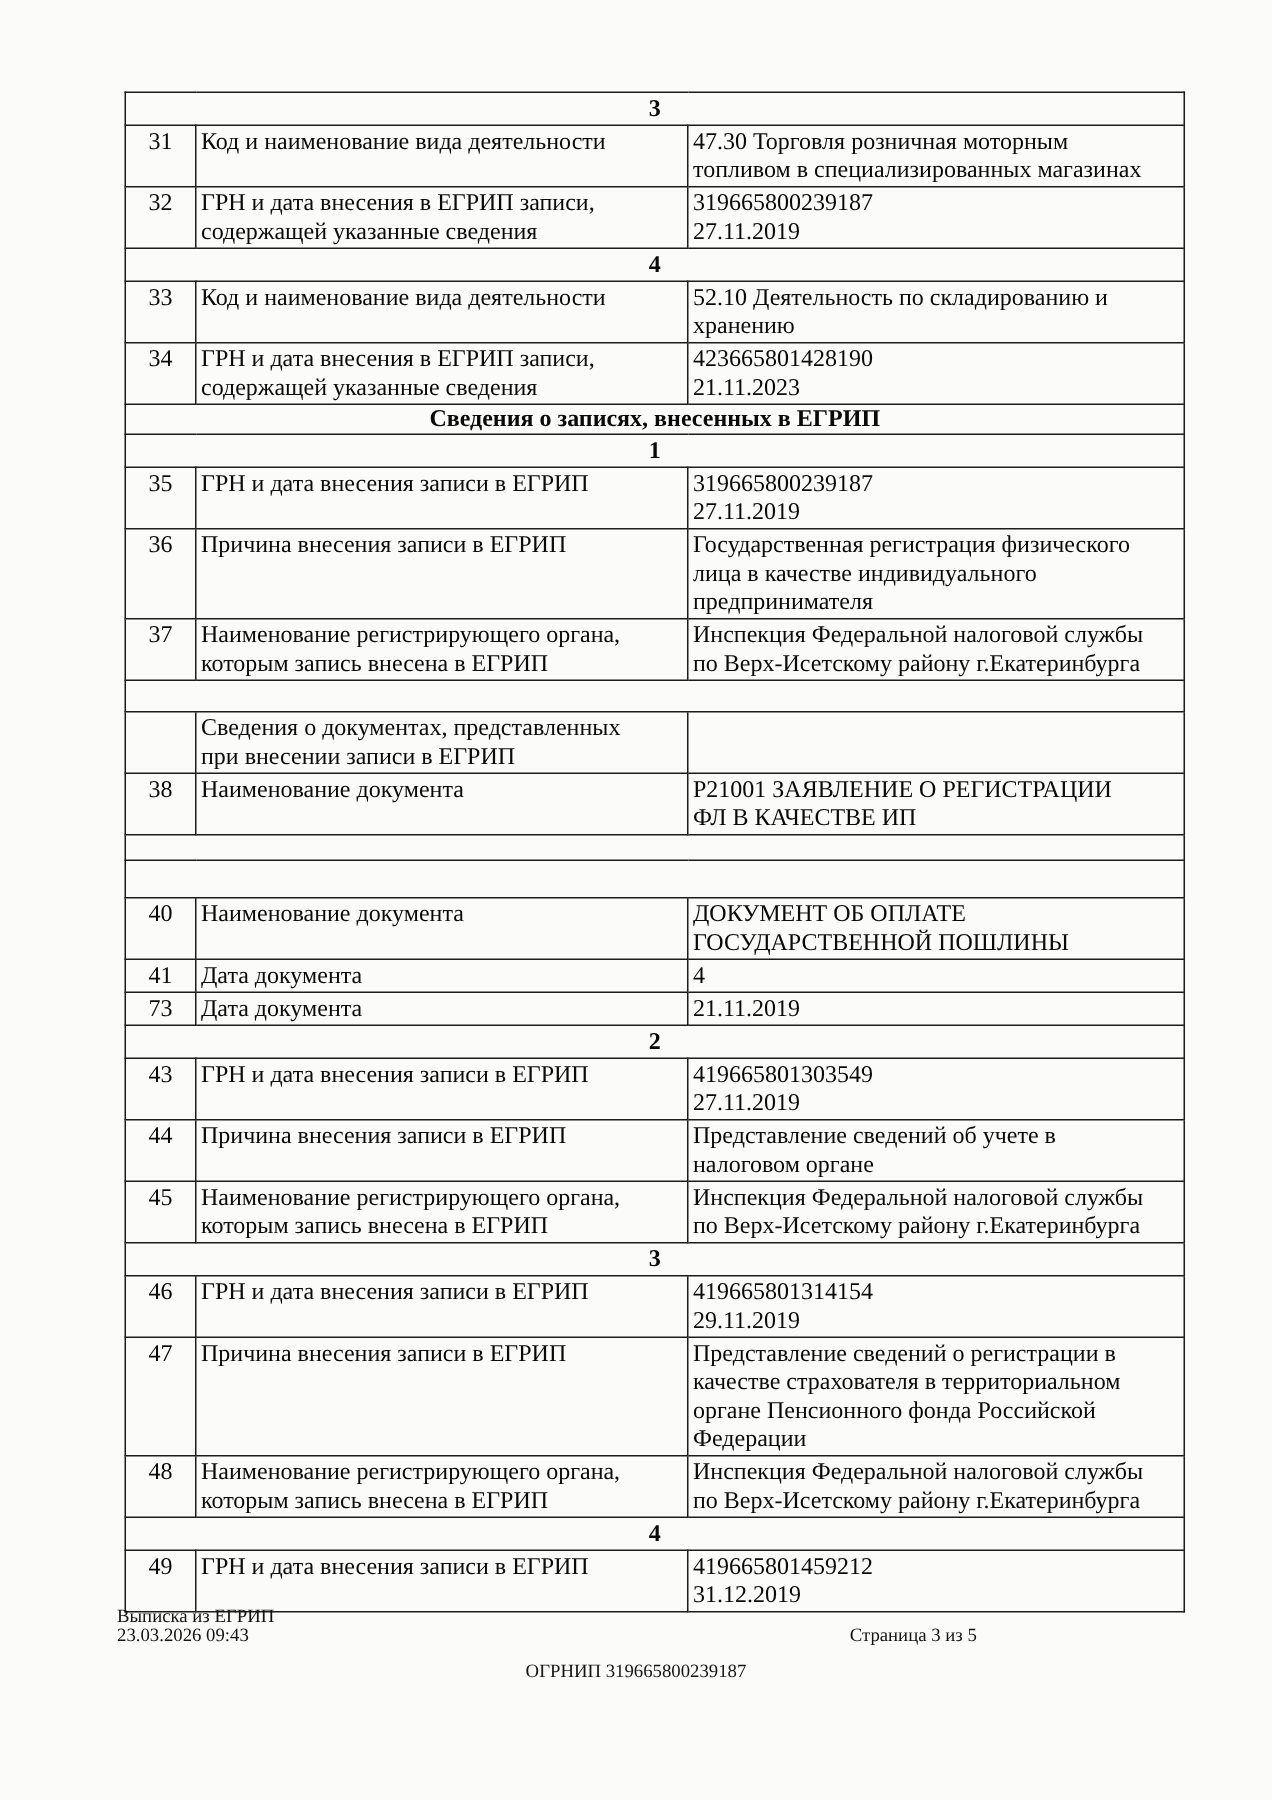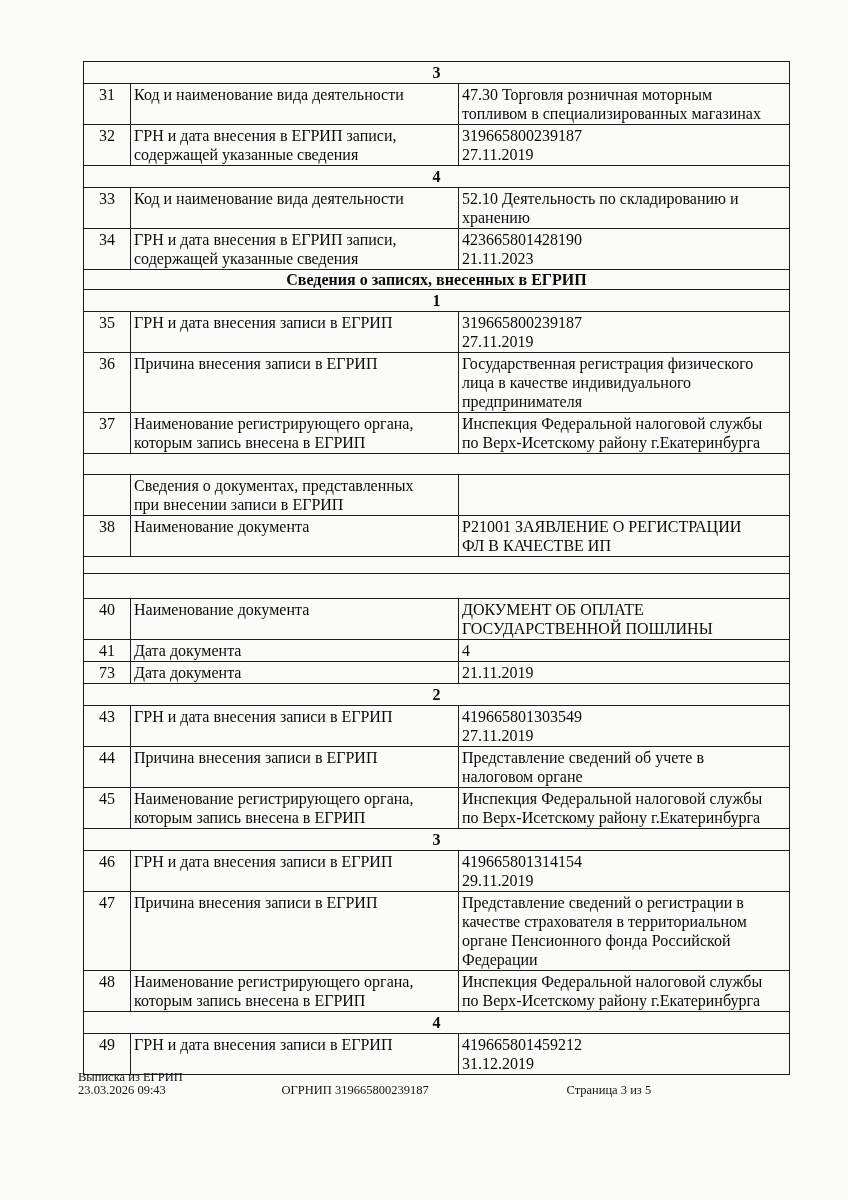--- a/index.html
+++ b/index.html
@@ -55,21 +55,21 @@
     top: 1071px;
     width: 692px;
     font-size: 12.5px;
     line-height: 13px;
     color: #141414;
   }
   .footer-line2 {
     display: flex;
   }
   .footer-line2 .f-left  { flex: 1; text-align: left; }
-  .footer-line2 .f-center{ flex: 1.4; text-align: left; }
+  .footer-line2 .f-center{ flex: 1.4; text-align: center; margin-top: 24px; }
   .footer-line2 .f-right { flex: 1; text-align: left; }
 </style>
 </head>
 <body>
 
 <table class="doc-table">
   <colgroup>
     <col style="width:47px">
     <col style="width:328px">
     <col style="width:331px">

